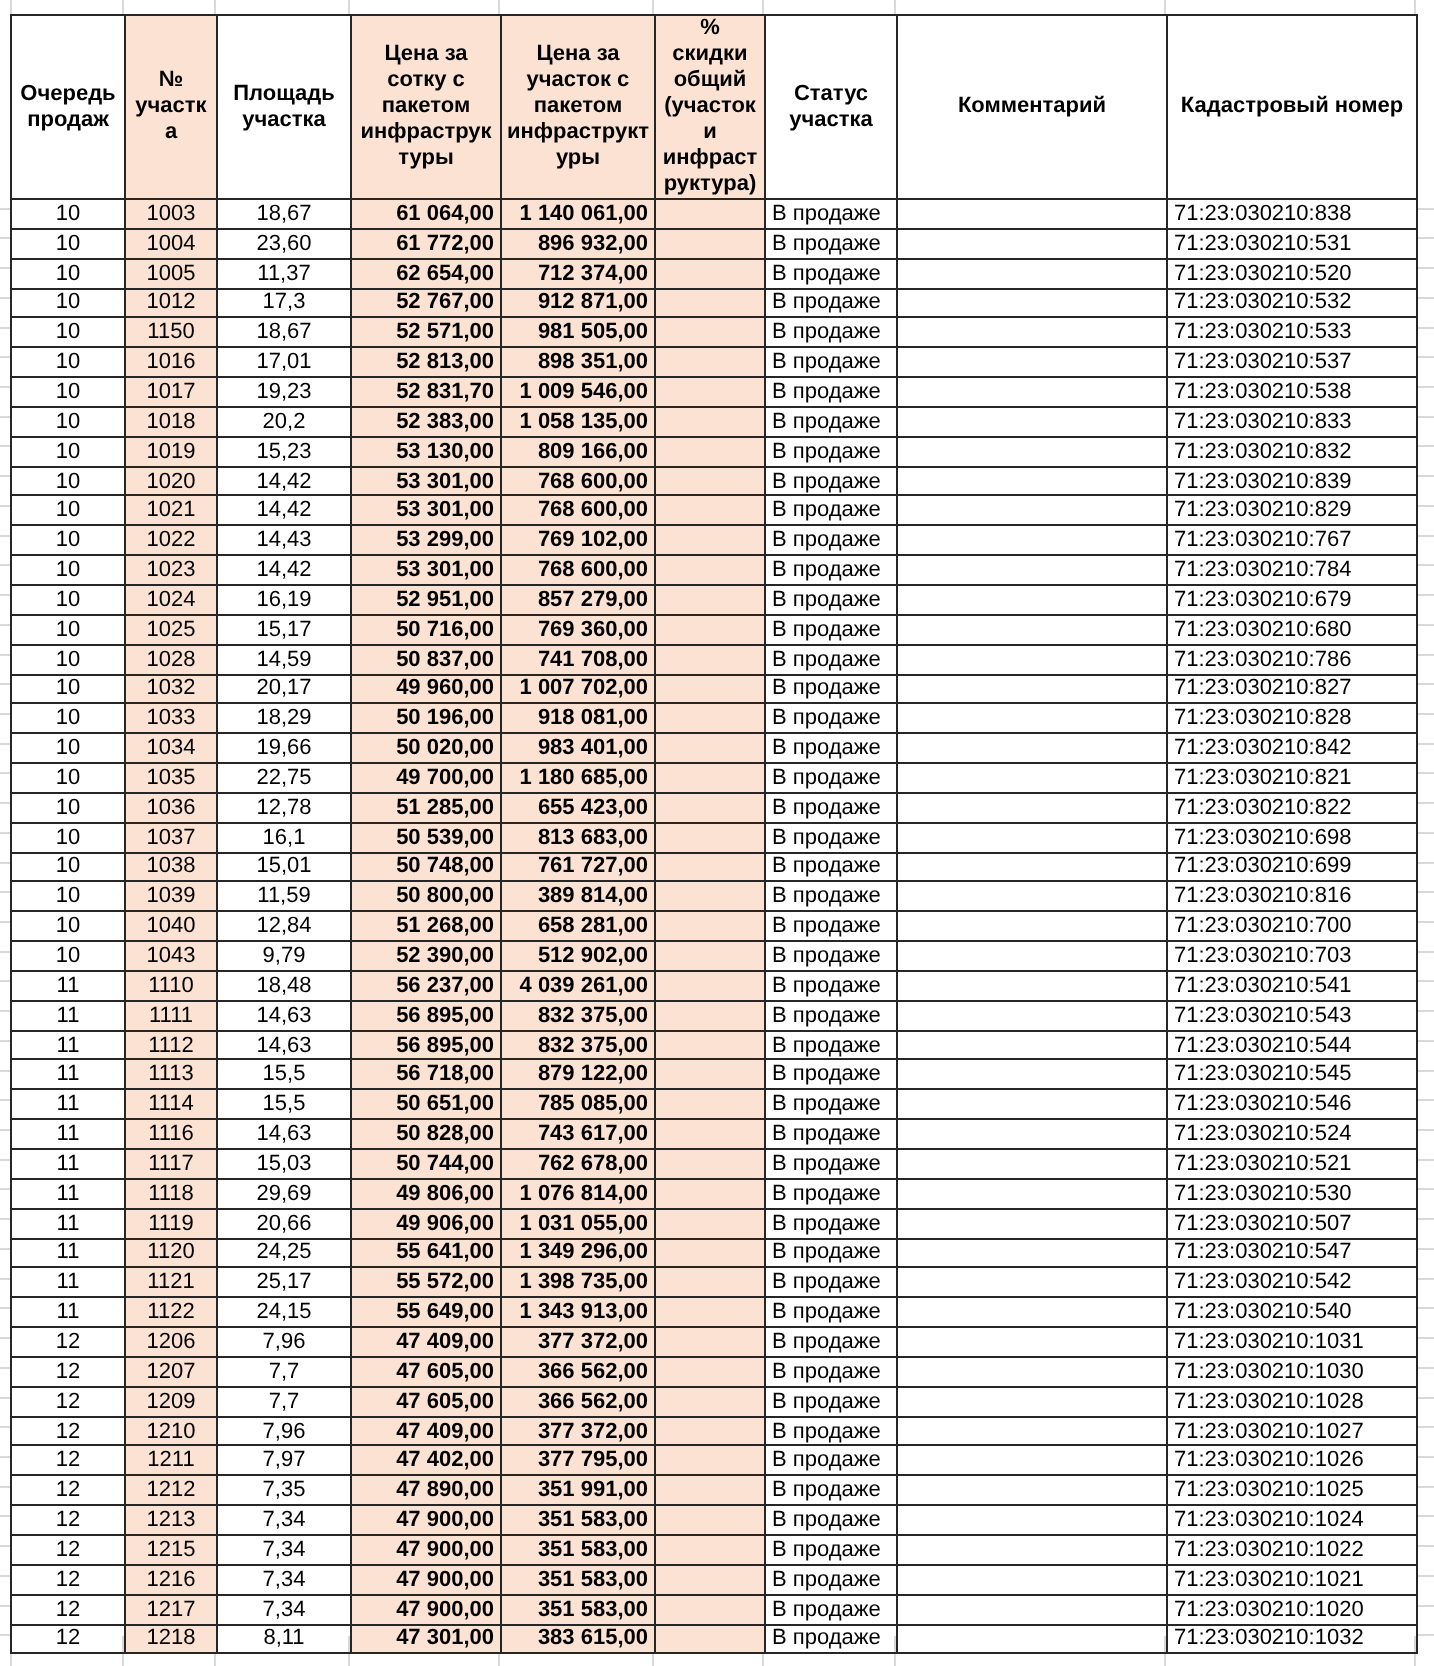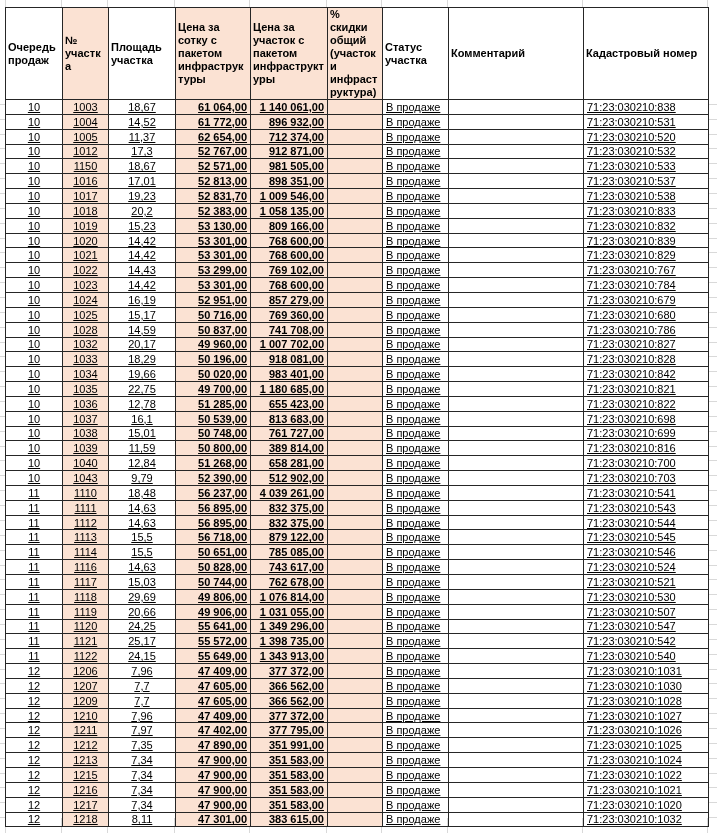--- a/index.html
+++ b/index.html
@@ -26,26 +26,26 @@
     position:absolute;left:5px;top:7px;width:703px;
     border-collapse:collapse;table-layout:fixed;
     font-family:"Liberation Sans",sans-serif;
   }
   .plots th,.plots td{
     border:1px solid #262626;box-sizing:border-box;
     overflow:hidden;vertical-align:middle;
   }
   .plots th{
     font-size:11px;font-weight:bold;line-height:13px;
-    text-align:left;padding:0 2px;height:83px;
+    text-align:center;padding:0 2px;height:83px;
     white-space:normal;overflow-wrap:break-word;word-break:break-word;
     background:#ffffff;color:#000;
   }
   .plots th.hfill{background:var(--fill);}
-  .plots tbody tr{height:14.857px;text-decoration:underline;}
+  .plots tbody tr{height:14.857px;}
   .plots td{
     font-size:11px;line-height:12px;padding:0;white-space:nowrap;color:#000;
   }
   .plots td.c0,.plots td.c1,.plots td.c2{text-align:center;}
   .plots td.c1,.plots td.c3,.plots td.c4,.plots td.c5{background:var(--fill);}
   .plots td.c3,.plots td.c4{text-align:right;font-weight:bold;padding-right:3px;}
   .plots td.c6,.plots td.c8{text-align:left;padding-left:3px;}
   .plots td.c7{text-align:left;padding-left:3px;}
 </style>
 </head>
@@ -111,21 +111,21 @@
           <td class="c3">61 064,00</td>
           <td class="c4">1 140 061,00</td>
           <td class="c5"></td>
           <td class="c6">В продаже</td>
           <td class="c7"></td>
           <td class="c8">71:23:030210:838</td>
         </tr>
         <tr>
           <td class="c0">10</td>
           <td class="c1">1004</td>
-          <td class="c2">14,52</td>
+          <td class="c2">23,60</td>
           <td class="c3">61 772,00</td>
           <td class="c4">896 932,00</td>
           <td class="c5"></td>
           <td class="c6">В продаже</td>
           <td class="c7"></td>
           <td class="c8">71:23:030210:531</td>
         </tr>
         <tr>
           <td class="c0">10</td>
           <td class="c1">1005</td>

